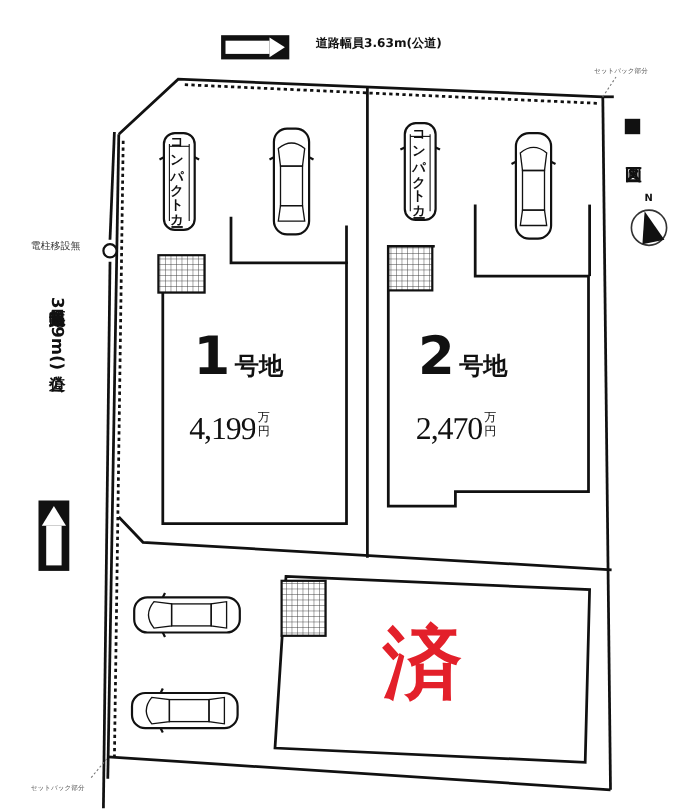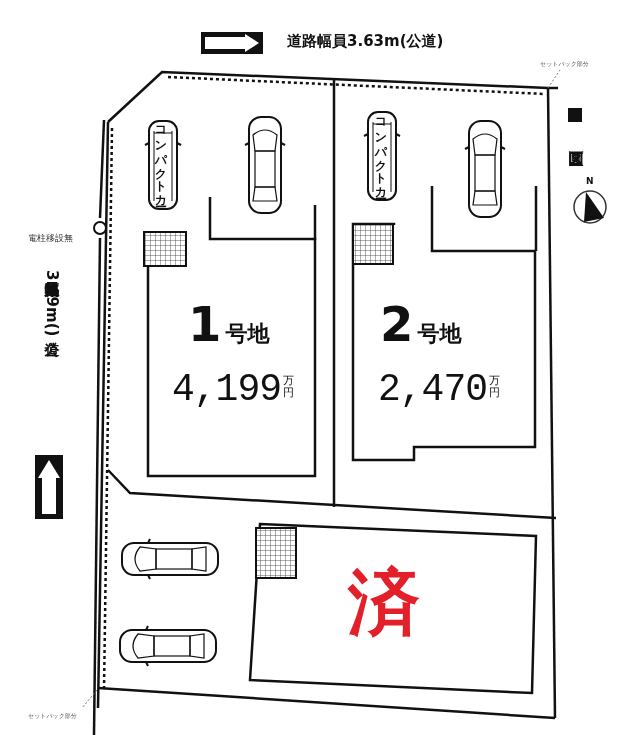--- a/index.html
+++ b/index.html
@@ -1,30 +1,30 @@
 <!DOCTYPE html>
 <html><head>
 <meta charset="utf-8">
 <style>
   html, body { margin: 0; padding: 0; background: #ffffff; }
   body { width: 620px; height: 735px; position: relative; overflow: hidden; font-family: "DejaVu Sans", sans-serif; color: #111; }
   #plan { position: absolute; left: 0; top: 0; width: 620px; height: 735px; }
   .lbl { position: absolute; white-space: nowrap; }
-  .road-top { left: 287px; top: 32px; font-size: 15px; font-weight: bold; letter-spacing: 0px; }
+  .road-top { left: 287px; top: 32px; font-size: 11px; font-weight: bold; letter-spacing: 0px; }
   .road-left { left: 42px; top: 270px; font-size: 15px; font-weight: bold; writing-mode: vertical-rl; letter-spacing: 0px; }
-  .pole { left: 28px; top: 232px; font-size: 9px; color: #333; }
+  .pole { left: 28px; top: 217px; font-size: 9px; color: #333; }
   .setback-tr { left: 540px; top: 60px; font-size: 6px; color: #555; }
   .setback-bl { left: 28px; top: 712px; font-size: 6px; color: #555; }
   .kukaku { left: 567px; top: 108px; width: 16px; font-size: 15px; font-weight: bold; line-height: 18px; text-align: center; }
   .kukaku .sq { display: block; width: 14px; height: 14px; background: #111; margin: 0 auto 4px; }
   .lot-num { font-family: "DejaVu Sans", sans-serif; font-weight: bold; font-size: 48px; line-height: 48px; }
   .lot-go { font-size: 22px; font-weight: bold; margin-left: 4px; }
-  .lot-price { font-family: Liberation Mono, monospace; font-size: 38px; line-height: 40px; letter-spacing: -1px; }
+  .lot-price { font-family: Liberation Serif, serif; font-size: 29px; line-height: 40px; letter-spacing: -1px; }
   .unit { display: inline-block; font-size: 11px; line-height: 12px; width: 12px; vertical-align: 4px; margin-left: 2px; font-family: "DejaVu Sans", sans-serif; }
-  .lot1-title { left: 188px; top: 300px; }
+  .lot1-title { left: 176px; top: 300px; }
   .lot1-price { left: 172px; top: 370px; }
   .lot2-title { left: 380px; top: 300px; }
   .lot2-price { left: 378px; top: 370px; }
   .sold { left: 348px; top: 555px; font-size: 72px; font-weight: bold; color: #e3202a; }
   .compact { font-size: 12px; font-weight: bold; writing-mode: vertical-rl; }
   .compact1 { left: 152px; top: 118px; }
   .compact2 { left: 372px; top: 110px; }
 </style>
 </head>
 <body>

